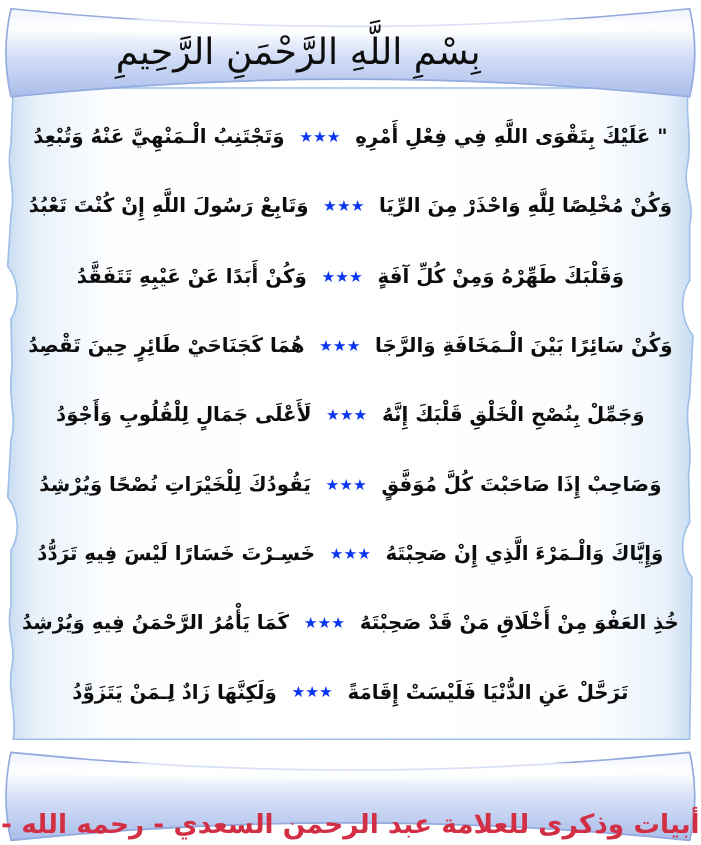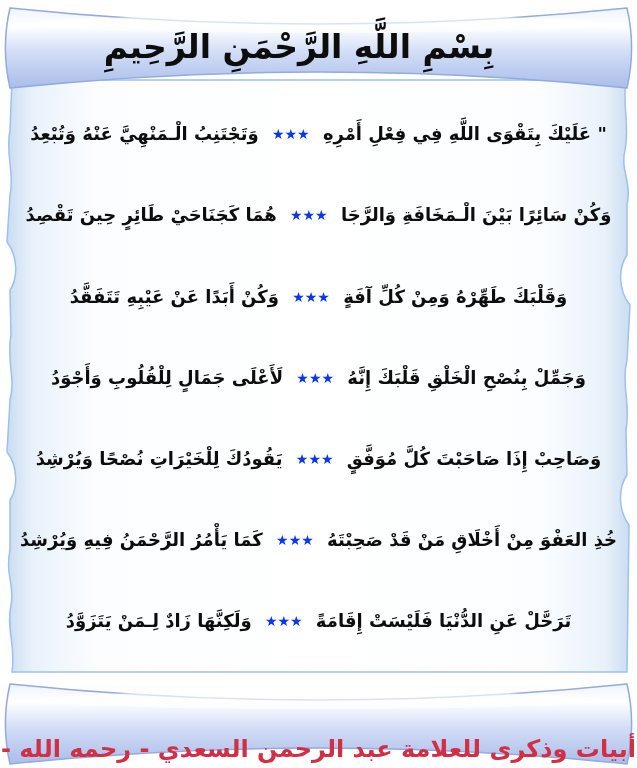--- a/index.html
+++ b/index.html
@@ -13,23 +13,22 @@
     position:relative;
     width:637px;height:768px;
     overflow:hidden;
     background:#ffffff;
     font-family:"DejaVu Sans", sans-serif;
   }
   .scroll-art{position:absolute;inset:0;width:637px;height:768px;}
   .bismillah{
     position:absolute;top:6px;left:0;width:542px;height:80px;
     display:flex;align-items:center;justify-content:center;
-    font-size:33px;font-weight:bold;color:var(--ink);
+    font-size:33px;font-weight:normal;color:var(--ink);
     letter-spacing:1px;
-    margin-left:28px;
   }
   .poem{
     position:absolute;top:94px;left:10px;width:617px;height:568px;
     display:flex;flex-direction:column;justify-content:space-around;
     direction:rtl;
   }
   .verse{
     text-align:center;white-space:nowrap;
     font-size:18px;font-weight:bold;color:var(--ink);
     line-height:1.25;
@@ -108,38 +107,48 @@
 
   <div class="bismillah">بِسْمِ اللَّهِ الرَّحْمَنِ الرَّحِيمِ</div>
 
   <div class="poem">
     <div class="verse">
       <span class="hemistich">" عَلَيْكَ بِتَقْوَى اللَّهِ فِي فِعْلِ أَمْرِهِ</span>
       <span class="stars">★★★</span>
       <span class="hemistich">وَتَجْتَنِبُ الْـمَنْهِيَّ عَنْهُ وَتُبْعِدُ</span>
     </div>
     <div class="verse">
-      <span class="hemistich">وَكُنْ سَائِرًا بَيْنَ الْـمَخَافَةِ وَالرَّجَا</span>
+      <span class="hemistich">وَكُنْ مُخْلِصًا لِلَّهِ وَاحْذَرْ مِنَ الرِّيَا</span>
       <span class="stars">★★★</span>
-      <span class="hemistich">هُمَا كَجَنَاحَيْ طَائِرٍ حِينَ تَقْصِدُ</span>
+      <span class="hemistich">وَتَابِعْ رَسُولَ اللَّهِ إِنْ كُنْتَ تَعْبُدُ</span>
     </div>
     <div class="verse">
       <span class="hemistich">وَقَلْبَكَ طَهِّرْهُ وَمِنْ كُلِّ آفَةٍ</span>
       <span class="stars">★★★</span>
       <span class="hemistich">وَكُنْ أَبَدًا عَنْ عَيْبِهِ تَتَفَقَّدُ</span>
+    </div>
+    <div class="verse">
+      <span class="hemistich">وَكُنْ سَائِرًا بَيْنَ الْـمَخَافَةِ وَالرَّجَا</span>
+      <span class="stars">★★★</span>
+      <span class="hemistich">هُمَا كَجَنَاحَيْ طَائِرٍ حِينَ تَقْصِدُ</span>
     </div>
     <div class="verse">
       <span class="hemistich">وَجَمِّلْ بِنُصْحِ الْخَلْقِ قَلْبَكَ إِنَّهُ</span>
       <span class="stars">★★★</span>
       <span class="hemistich">لَأَعْلَى جَمَالٍ لِلْقُلُوبِ وَأَجْوَدُ</span>
     </div>
     <div class="verse">
       <span class="hemistich">وَصَاحِبْ إِذَا صَاحَبْتَ كُلَّ مُوَفَّقٍ</span>
       <span class="stars">★★★</span>
       <span class="hemistich">يَقُودُكَ لِلْخَيْرَاتِ نُصْحًا وَيُرْشِدُ</span>
+    </div>
+    <div class="verse">
+      <span class="hemistich">وَإِيَّاكَ وَالْـمَرْءَ الَّذِي إِنْ صَحِبْتَهُ</span>
+      <span class="stars">★★★</span>
+      <span class="hemistich">خَسِـرْتَ خَسَارًا لَيْسَ فِيهِ تَرَدُّدُ</span>
     </div>
     <div class="verse">
       <span class="hemistich">خُذِ العَفْوَ مِنْ أَخْلَاقِ مَنْ قَدْ صَحِبْتَهُ</span>
       <span class="stars">★★★</span>
       <span class="hemistich">كَمَا يَأْمُرُ الرَّحْمَنُ فِيهِ وَيُرْشِدُ</span>
     </div>
     <div class="verse">
       <span class="hemistich">تَرَحَّلْ عَنِ الدُّنْيَا فَلَيْسَتْ إِقَامَةً</span>
       <span class="stars">★★★</span>
       <span class="hemistich">وَلَكِنَّهَا زَادٌ لِـمَنْ يَتَزَوَّدُ</span>

